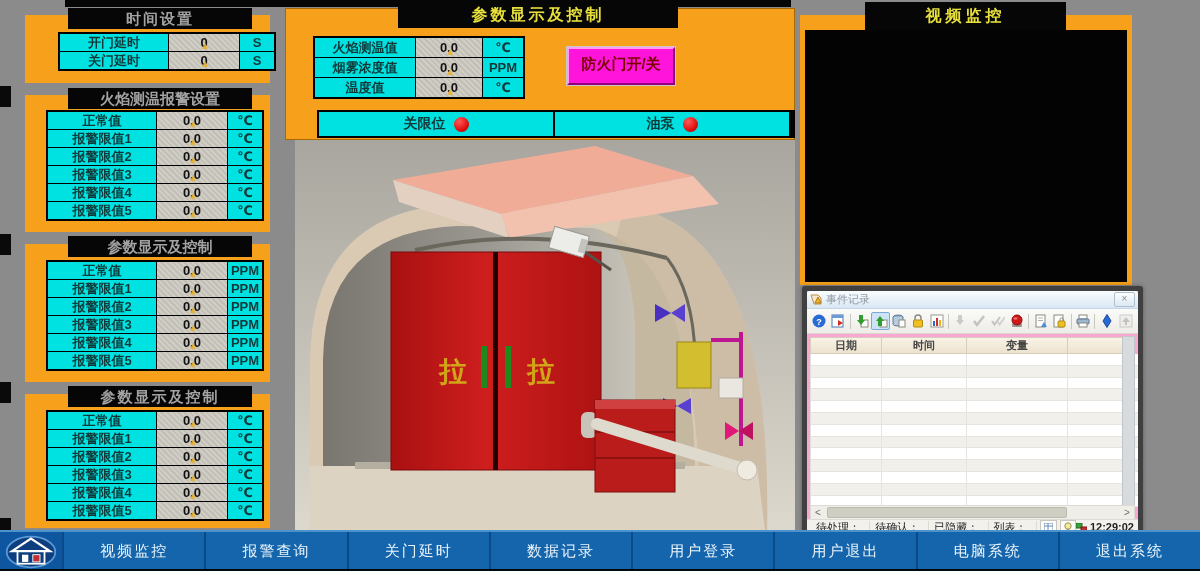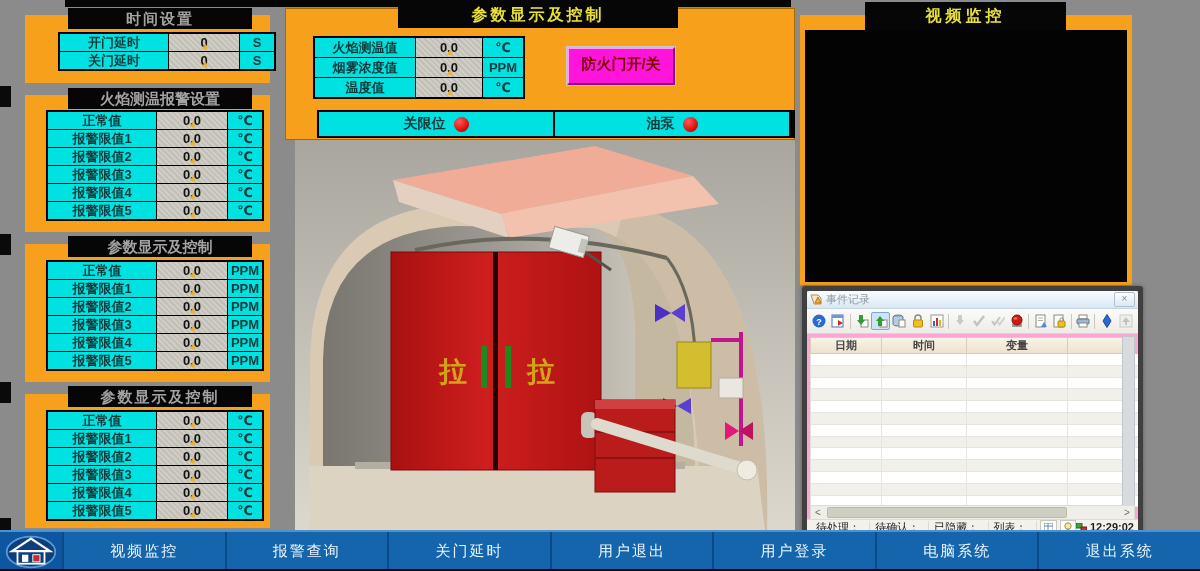--- a/index.html
+++ b/index.html
@@ -566,20 +566,21 @@
         <ellipse cx="31" cy="20" rx="27" ry="17" fill="#0D3E7E" stroke="#5A9AD6" stroke-width="2"></ellipse>
         <polygon points="10,19 31,5 52,19" fill="none" stroke="#FFFFFF" stroke-width="2.5"></polygon>
         <rect x="16" y="19" width="30" height="14" fill="none" stroke="#FFFFFF" stroke-width="2"></rect>
         <rect x="21" y="23" width="7" height="8" fill="#FFFFFF"></rect>
         <rect x="33" y="23" width="8" height="8" fill="#C03030" stroke="#FFFFFF"></rect>
       </svg>
     </div>
     <div class="nav-button">视频监控</div>
     <div class="nav-button">报警查询</div>
     <div class="nav-button">关门延时</div>
+    <div class="nav-button">数据记录</div>
+    <div class="nav-button">用户登录</div>
     <div class="nav-button">用户退出</div>
-    <div class="nav-button">用户登录</div>
     <div class="nav-button">电脑系统</div>
     <div class="nav-button">退出系统</div>
   </div>
   <div id="nav-bottomline"></div>
 
 </div>
 
 </body></html>

